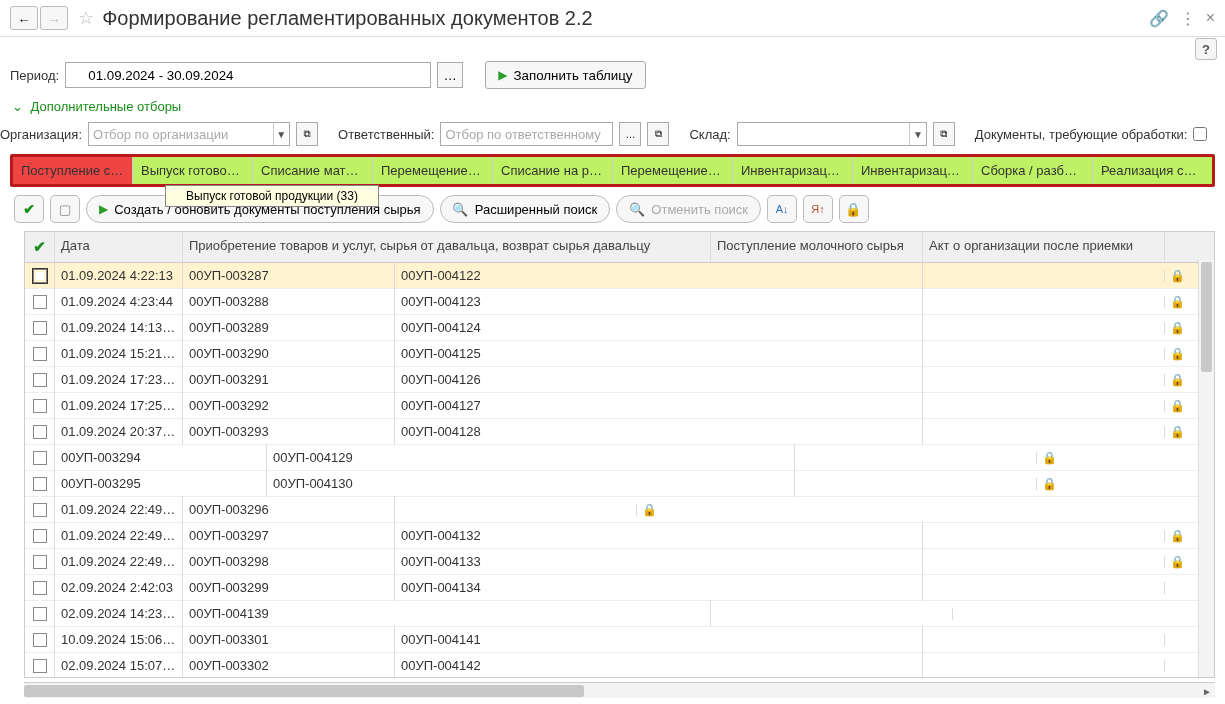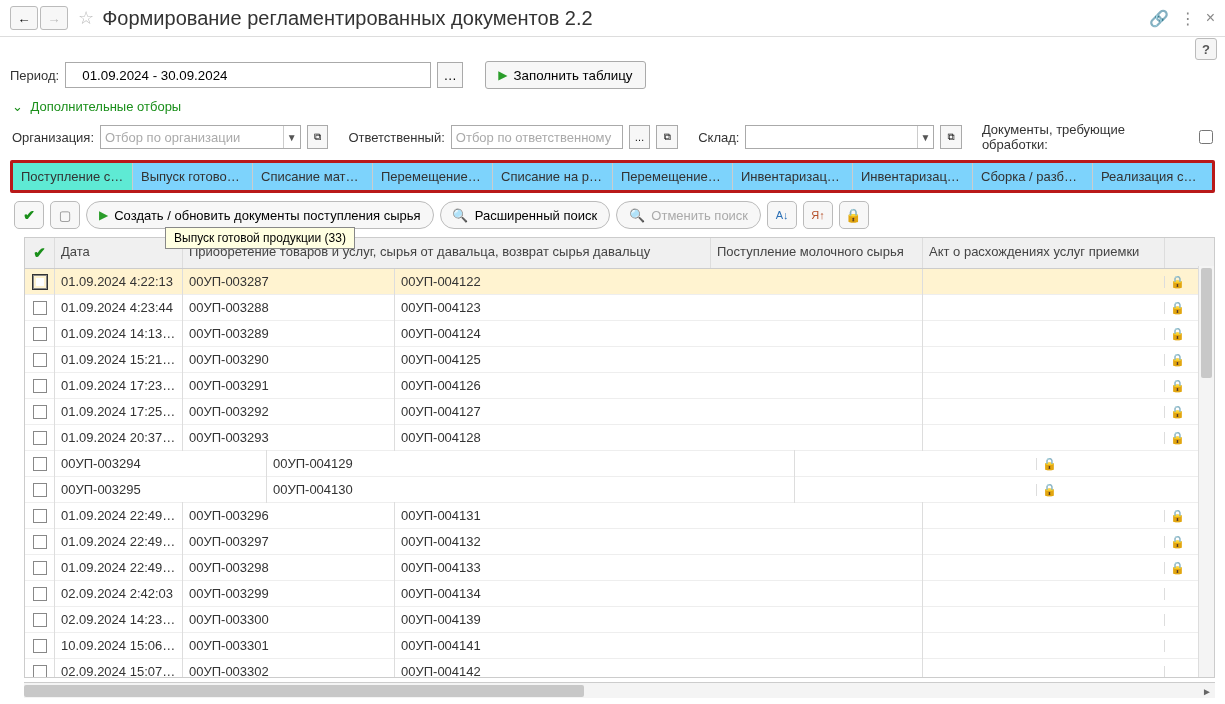--- a/index.html
+++ b/index.html
@@ -11,50 +11,50 @@
   .nav-btn { width: 28px; height: 24px; border: 1px solid #bbb; background: #f7f7f7; margin-right: 2px; display: inline-flex; align-items:center; justify-content:center; cursor:pointer; border-radius:3px;}
   .star-icon { margin: 0 8px; font-size: 18px; color: #bbb; cursor:pointer;}
   .page-title { font-size: 20px; color: #333; flex: 1; }
   .header-right { display:flex; align-items:center; gap:10px; }
   .header-right span { color:#888; cursor:pointer; font-size:16px;}
   .help-chip { position:absolute; right:8px; top:38px; width:22px; height:22px; border:1px solid #bbb; border-radius:3px; display:flex; align-items:center; justify-content:center; font-weight:bold; color:#555; background:#f5f5f5; cursor:pointer;}
 
   
   .row-pad { padding: 6px 10px; display:flex; align-items:center; gap:6px; }
   .label { color:#333; }
-  .period-input { height:26px; width:366px; border:1px solid #aaa; padding:0 16px; }
+  .period-input { height:26px; width:366px; border:1px solid #aaa; padding:0 22px; }
   .small-btn { height:26px; min-width:26px; border:1px solid #aaa; background:#f7f7f7; display:inline-flex; align-items:center; justify-content:center; cursor:pointer; padding:0 4px;}
   .fill-btn { height:28px; border:1px solid #aaa; background:#f7f7f7; border-radius:3px; padding:0 12px; display:inline-flex; align-items:center; gap:6px; cursor:pointer;}
   .play-green { color:#2a9d2a; font-size:12px;}
 
   .extra-filter { padding:4px 12px; color:#1a8f1a; cursor:pointer; }
   .extra-filter .chev { margin-right:4px; }
 
   
-  .filter-row { padding:4px 12px 8px 12px; display:flex; align-items:center; gap:6px; }
+  .filter-row { padding:4px 12px 8px 0; display:flex; align-items:center; gap:6px; }
   .combo { height:24px; border:1px solid #aaa; background:#fff; position:relative; display:flex; align-items:center; }
   .combo input { border:none; outline:none; height:100%; padding:0 4px; font-size:13px; width:100%;}
   .combo input::placeholder { color:#aaa; }
   .combo .dd { width:18px; text-align:center; color:#555; border-left:1px solid #ccc; font-size:10px; cursor:pointer; height:100%; display:flex;align-items:center;justify-content:center;}
   .sq-btn { width:22px; height:24px; border:1px solid #aaa; background:#f7f7f7; display:inline-flex;align-items:center;justify-content:center;font-size:10px;cursor:pointer;}
   .combo-org { width:202px; } .combo-resp{width:173px;align-items:center;} .combo-sklad{width:190px;}
   .dots-btn {width:22px;}
 
   
   .tabs-wrap { margin:0 10px; border:3px solid #b91919; border-radius:2px; display:flex; background:#f0f0f0; }
-  .tab { flex:1 1 0; min-width:0; border-right:1px solid #ccc; padding:6px 8px; font-size:13px; color:#333; white-space:nowrap; overflow:hidden; text-overflow:ellipsis; cursor:pointer; background:#7dd3fc;}
+  .tab { flex:1 1 0; min-width:0; border-right:1px solid #ccc; padding:6px 8px; font-size:13px; color:#333; white-space:nowrap; overflow:hidden; text-overflow:ellipsis; cursor:pointer; background:#bef264;}
   .tab:last-child{border-right:none;}
-  .tab.active { background:#5eead4; }
+  .tab.active { background:#ef4444; }
 
   
   .toolbar { padding:8px 14px; display:flex; align-items:center; gap:6px; position:relative;}
   .tb-btn { height:28px; border:1px solid #bbb; background:#f7f7f7; border-radius:14px; padding:0 12px; display:inline-flex; align-items:center; gap:6px; cursor:pointer; font-size:13px;}
   .tb-icon-btn { width:30px; height:28px; border:1px solid #bbb; background:#f7f7f7; border-radius:5px; display:inline-flex; align-items:center; justify-content:center; cursor:pointer;}
   .tb-btn.disabled, .tb-icon-btn.locked { color:#aaa; }
-  .tooltip { position:absolute; left:165px; top:-2px; background:#ffffe1; border:1px solid #888; padding:3px 8px; font-size:12px; z-index:10; color:#000;margin-top:36px;}
+  .tooltip { position:absolute; left:165px; top:-2px; background:#ffffe1; border:1px solid #888; padding:3px 20px; font-size:12px; z-index:10; color:#000;}
   .check-green { color:#1a8f1a; font-weight:bold; font-size:14px;}
 
   
   .table-wrap { flex:1; margin:0 10px 4px 24px; border:1px solid #ccc; overflow:hidden; position:relative; display:flex; flex-direction:column;}
   .thead { display:flex; background:#f0f0f0; border-bottom:1px solid #ccc; font-size:13px; color:#444;}
   .th, .td { padding:6px 6px; border-right:1px solid #ddd; overflow:hidden; white-space:nowrap; text-overflow:ellipsis;}
   .th:last-child,.td:last-child{border-right:none;}
   .col-chk{width:30px; display:flex;align-items:center;justify-content:center;}
   .col-date{width:128px;}
   .col-doc1{width:212px;}
@@ -186,21 +186,21 @@
 </div>
 
 <div class="table-wrap">
   <div class="thead">
     <div class="th col-chk">
         <span class="check-green">✔</span>
       </div>
     <div class="th col-date">Дата</div>
     <div class="th col-doc2">Приобретение товаров и услуг, сырья от давальца, возврат сырья давальцу</div>
     <div class="th col-doc1">Поступление молочного сырья</div>
-    <div class="th col-doc3">Акт о расхождениях услуг приемки</div>
+    <div class="th col-doc3">Акт о организации после приемки</div>
     <div class="th col-lock"></div>
   </div>
   <div class="tbody" id="tbody">
       <div class="tr selected">
         <div class="td col-chk">
           <span class="chk-box"></span>
         </div>
         <div class="td col-date">01.09.2024 4:22:13</div>
         <div class="td col-doc1">00УП-003287</div>
         <div class="td col-doc2">00УП-004122</div>
@@ -302,21 +302,20 @@
         <div class="td col-lock">
           <span class="lock-ico">🔒</span>
         </div>
       </div>
       <div class="tr">
         <div class="td col-chk">
           <span class="chk-box"></span>
         </div>
         <div class="td col-date">01.09.2024 22:49:22</div>
         <div class="td col-doc1">00УП-003296</div>
-        <div class="td col-doc2">00УП-004131</div>
         <div class="td col-doc3"></div>
         <div class="td col-lock">
           <span class="lock-ico">🔒</span>
         </div>
       </div>
       <div class="tr">
         <div class="td col-chk">
           <span class="chk-box"></span>
         </div>
         <div class="td col-date">01.09.2024 22:49:23</div>
@@ -347,21 +346,20 @@
         <div class="td col-doc1">00УП-003299</div>
         <div class="td col-doc2">00УП-004134</div>
         <div class="td col-doc3"></div>
         <div class="td col-lock"></div>
       </div>
       <div class="tr">
         <div class="td col-chk">
           <span class="chk-box"></span>
         </div>
         <div class="td col-date">02.09.2024 14:23:27</div>
-        <div class="td col-doc1">00УП-003300</div>
         <div class="td col-doc2">00УП-004139</div>
         <div class="td col-doc3"></div>
         <div class="td col-lock"></div>
       </div>
       <div class="tr">
         <div class="td col-chk">
           <span class="chk-box"></span>
         </div>
         <div class="td col-date">10.09.2024 15:06:29</div>
         <div class="td col-doc1">00УП-003301</div>

